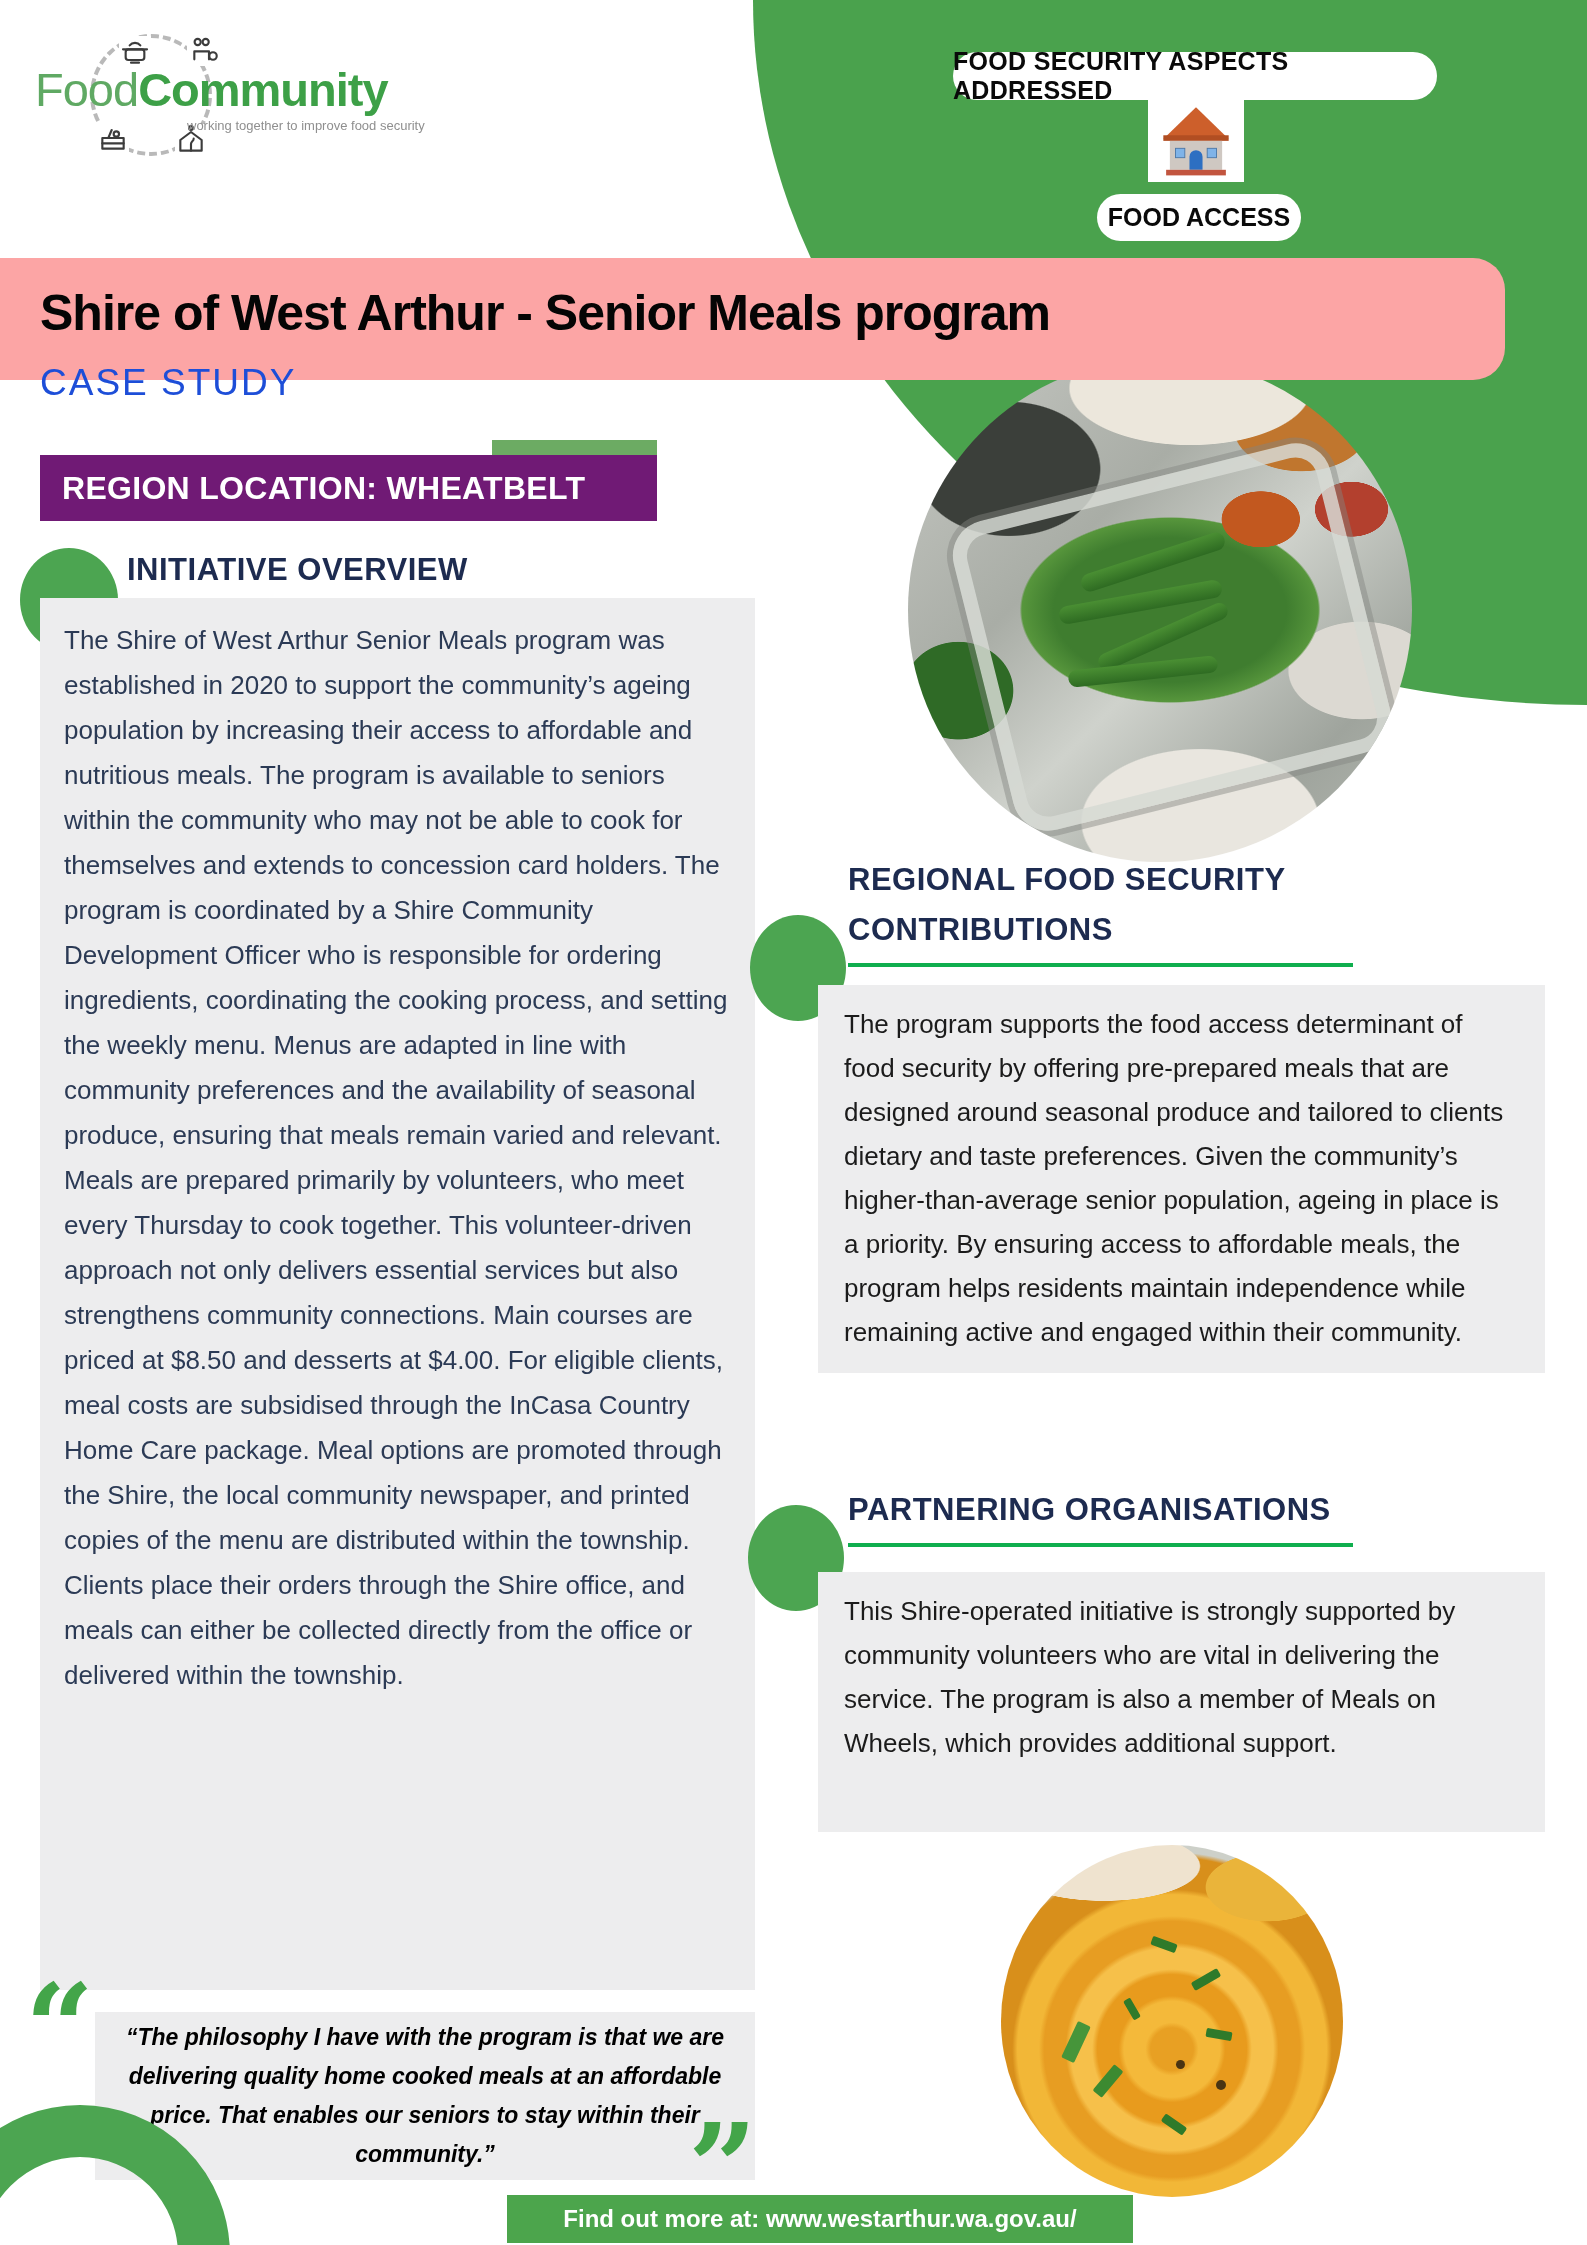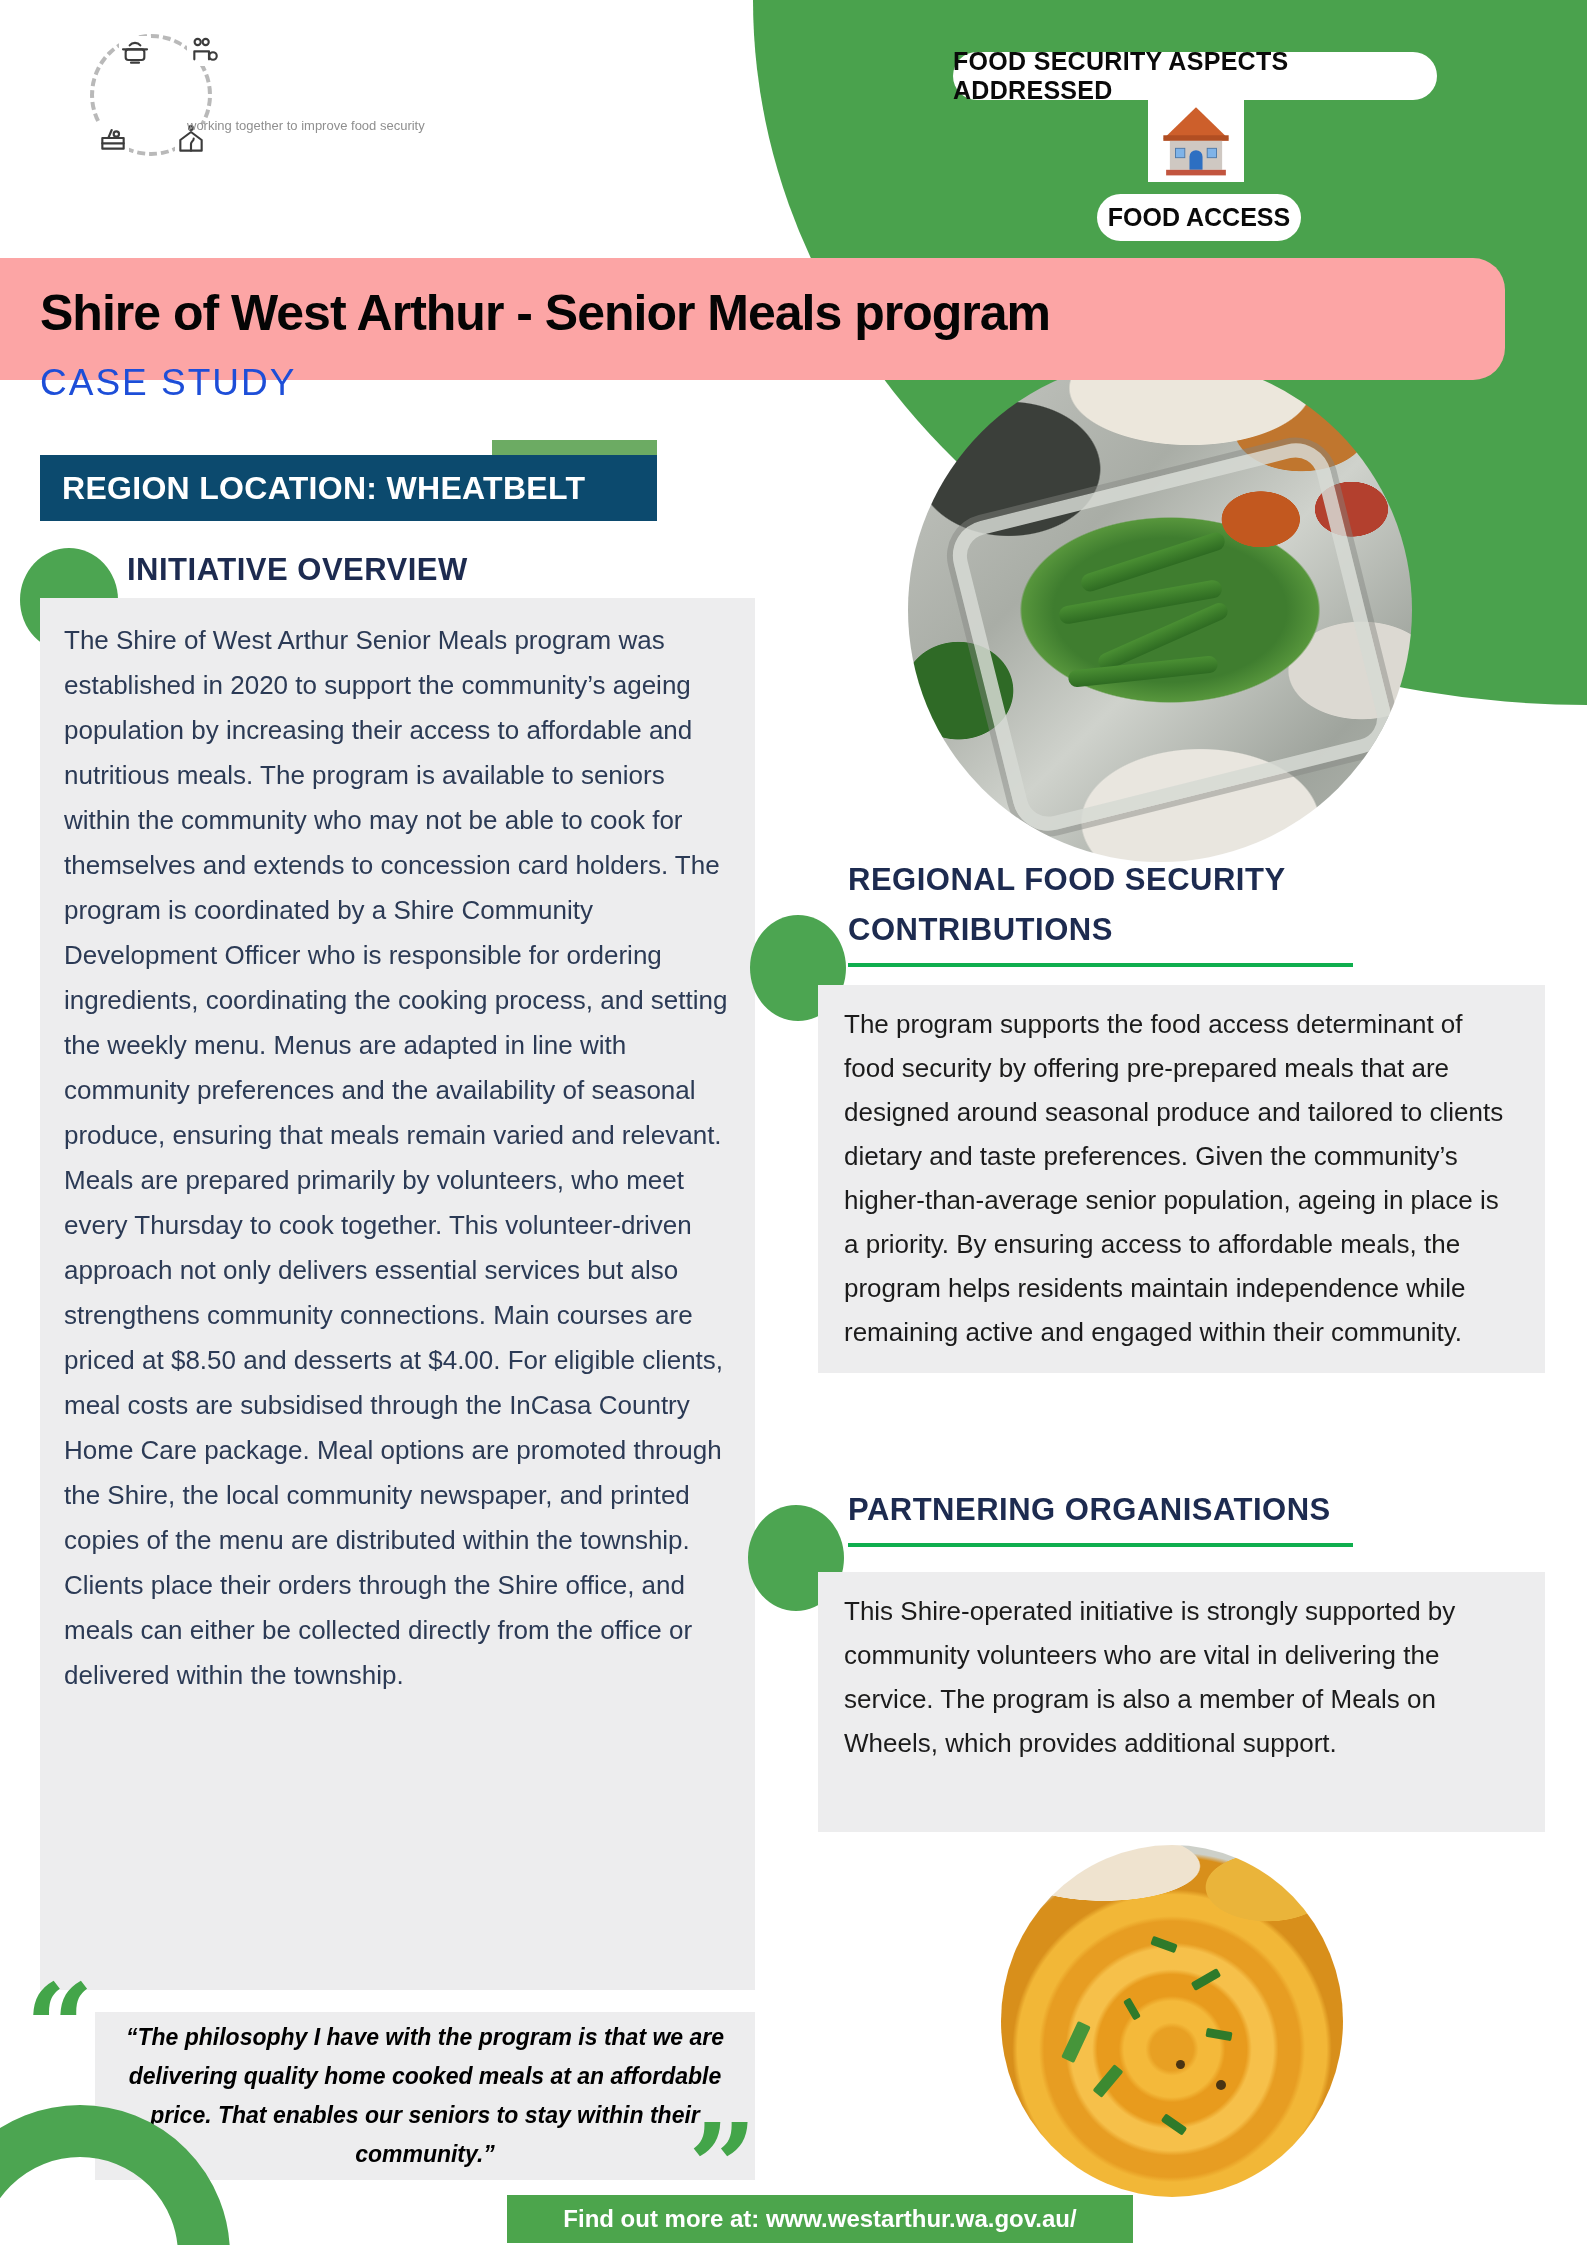--- a/index.html
+++ b/index.html
@@ -52,21 +52,21 @@
     position:absolute;left:40px;top:26px;font-size:50px;font-weight:bold;
     letter-spacing:-1px;color:#050505;white-space:nowrap;
   }
   .case-study{
     position:absolute;left:40px;top:362px;font-size:37px;color:#1d4ed8;
     letter-spacing:2px;z-index:4;
   }
   
   .region-back{position:absolute;left:492px;top:440px;width:165px;height:66px;background:#6cab63;}
   .region-box{
-    position:absolute;left:40px;top:455px;width:617px;height:66px;background:#0c4a6e;
+    position:absolute;left:40px;top:455px;width:617px;height:66px;background:#701a75;
     color:#fff;font-weight:bold;font-size:32px;display:flex;align-items:center;
     padding-left:22px;box-sizing:border-box;letter-spacing:0.3px;white-space:nowrap;
   }
   
   .section-circle{position:absolute;border-radius:50%;background:#4ca551;}
   .heading{position:absolute;font-weight:bold;font-size:31px;color:#1d2b50;letter-spacing:0.5px;white-space:nowrap;}
   .underline{position:absolute;height:4px;background:#0fae4e;}
   
   .gray-box{position:absolute;background:#ededee;box-sizing:border-box;}
   .body-left{
@@ -181,20 +181,21 @@
         <circle cx="14.5" cy="9" r="2"></circle>
       </svg>
   </span>
   <span class="logo-icon li-greenhouse">
     <svg viewBox="0 0 24 24">
         <path d="M4 20 v-8 l8-6 8 6 v8 z"></path>
         <path d="M12 20 v-5 c0-2 2-2 2-4"></path>
         <circle cx="12" cy="3" r="1.4"></circle>
       </svg>
   </span>
+  <div class="logo-text"><span class="logo-food">Food</span><span class="logo-community">Community</span></div>
   <div class="logo-tagline">working together to improve food security</div>
 </div>
 
 <div class="aspects-pill">FOOD SECURITY ASPECTS ADDRESSED</div>
 <div class="house-badge">
   <svg width="84" height="76" viewBox="0 0 90 80">
     <polygon points="45,6 10,40 80,40" fill="#cd5f2b"></polygon>
     <rect x="10" y="36" width="70" height="6" fill="#b14e22"></rect>
     <rect x="17" y="42" width="56" height="31" fill="#cfc8c2"></rect>
     <rect x="23" y="50" width="10" height="10" fill="#7fb3e8" stroke="#4d79a8"></rect>

